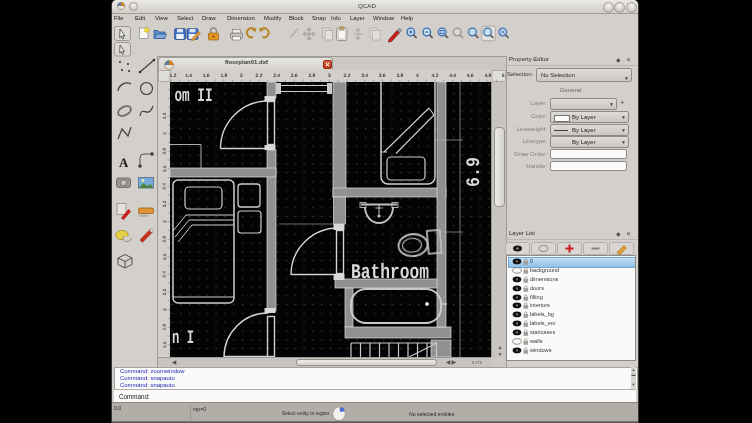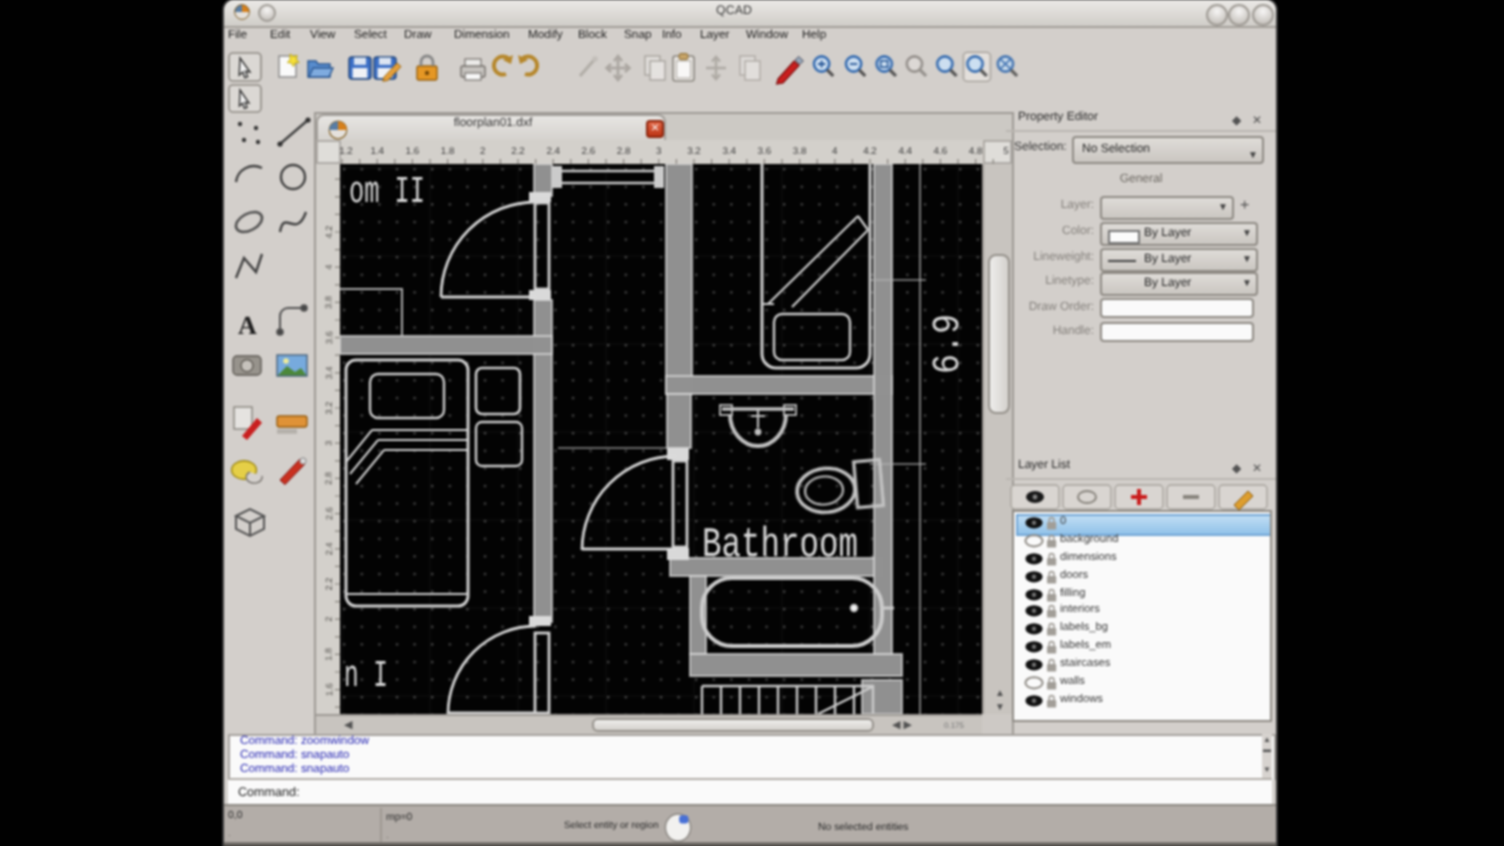--- a/index.html
+++ b/index.html
@@ -7,21 +7,21 @@
 #stage{position:relative;width:752px;height:423px;background:#000;overflow:hidden;font-family:"Liberation Sans",sans-serif;}
 #win{position:absolute;left:112px;top:0;width:526px;height:423px;background:#d6d2ce;border-radius:5px 5px 0 0;box-shadow:0 0 0 1px #3a3a3a;filter:blur(0.6px);}
 .abs{position:absolute;}
 .t{position:absolute;white-space:nowrap;}
 #titlebar{position:absolute;left:0;top:0;width:526px;height:13px;background:linear-gradient(#eeece9,#d3d0cb);border-bottom:1px solid #a5a19b;border-radius:5px 5px 0 0;}
 .ball{position:absolute;border-radius:50%;background:radial-gradient(circle at 50% 30%,#fbfaf9,#ccc8c3 75%,#b2aea8);border:0.5px solid #a39f99;}
 #menubar{position:absolute;left:0;top:13px;width:526px;height:11px;}
 #menubar span{position:absolute;top:0;font-size:5.9px;line-height:11px;color:#1e1e1e;}
 #toolbar{position:absolute;left:0;top:25px;width:526px;height:18px;}
 #palette{position:absolute;left:0;top:42px;width:45px;height:324px;}
-#mdi{position:absolute;left:45px;top:56px;width:348px;height:310px;border:1px solid #a19d98;background:#d3d0cb;}
+#mdi{position:absolute;left:45px;top:56px;width:348px;height:310px;border:1px solid #a19d98;background:#d3d0cb;font-weight:bold;}
 #dock{position:absolute;left:391px;top:54px;width:135px;height:313px;}
 .combo{position:absolute;background:linear-gradient(#e2dfdb,#cdc9c4);border:1px solid #918d87;border-radius:2px;font-size:6px;color:#2a2a2a;}
 .combo .arr{position:absolute;right:2px;top:2px;font-size:5px;color:#444;}
 .lab{position:absolute;font-size:6px;color:#898580;text-align:right;}
 .inp{position:absolute;background:#fdfdfd;border:1px solid #918d87;border-radius:2px;}
 #cmdhist{position:absolute;left:2px;top:367px;width:522px;height:22px;background:#fdfdfd;border:1px solid #a8a4a0;border-width:1px 1px 0 1px;}
 #cmdhist div{font-size:5.9px;color:#2a2ab6;line-height:7.2px;padding-left:5px;}
 #cmdline{position:absolute;left:2px;top:389px;width:522px;height:13px;background:#fdfdfd;border-top:1px solid #b3afa9;font-size:6.3px;color:#222;line-height:13px;padding-left:5px;box-sizing:border-box;}
 #statusbar{position:absolute;left:0;top:402px;width:526px;height:21px;background:#b6b0ab;border-top:1px solid #8f8b85;}
 #statusbar .s{position:absolute;font-size:5.2px;color:#2e2e2e;}

